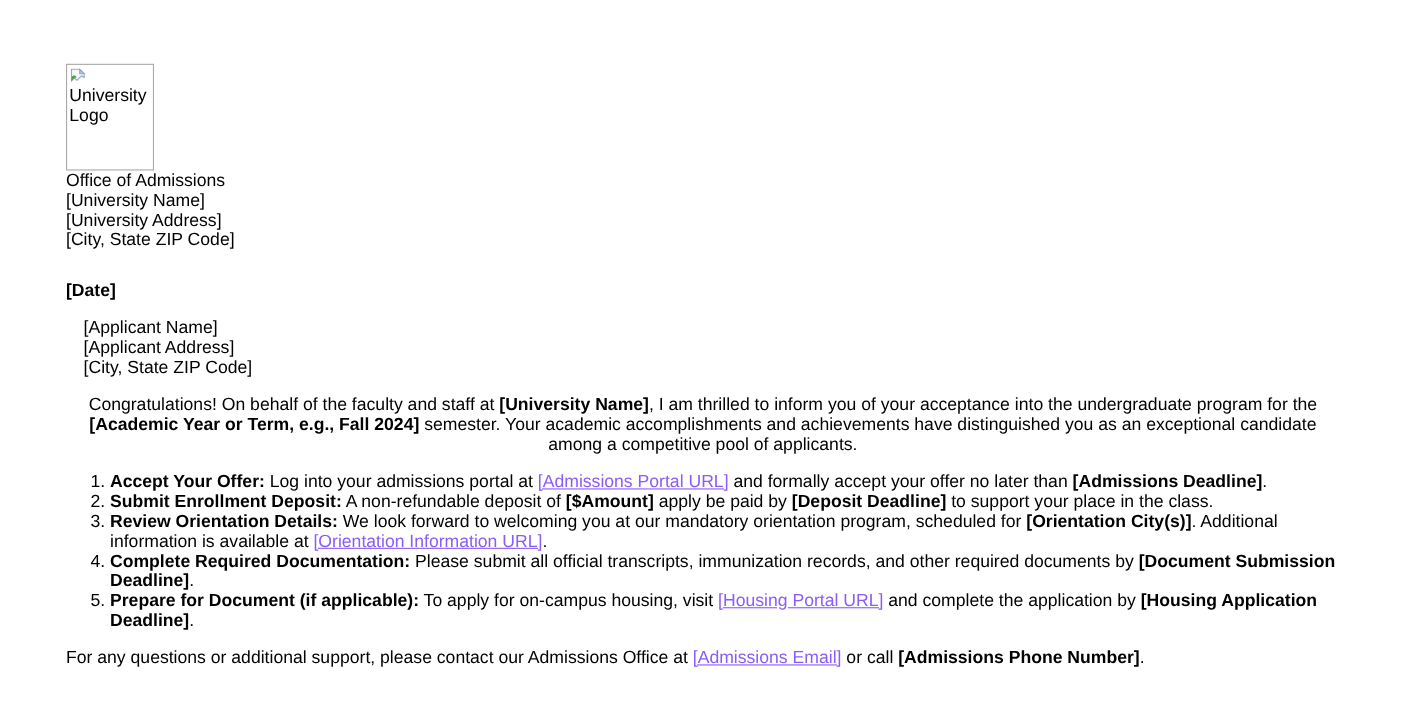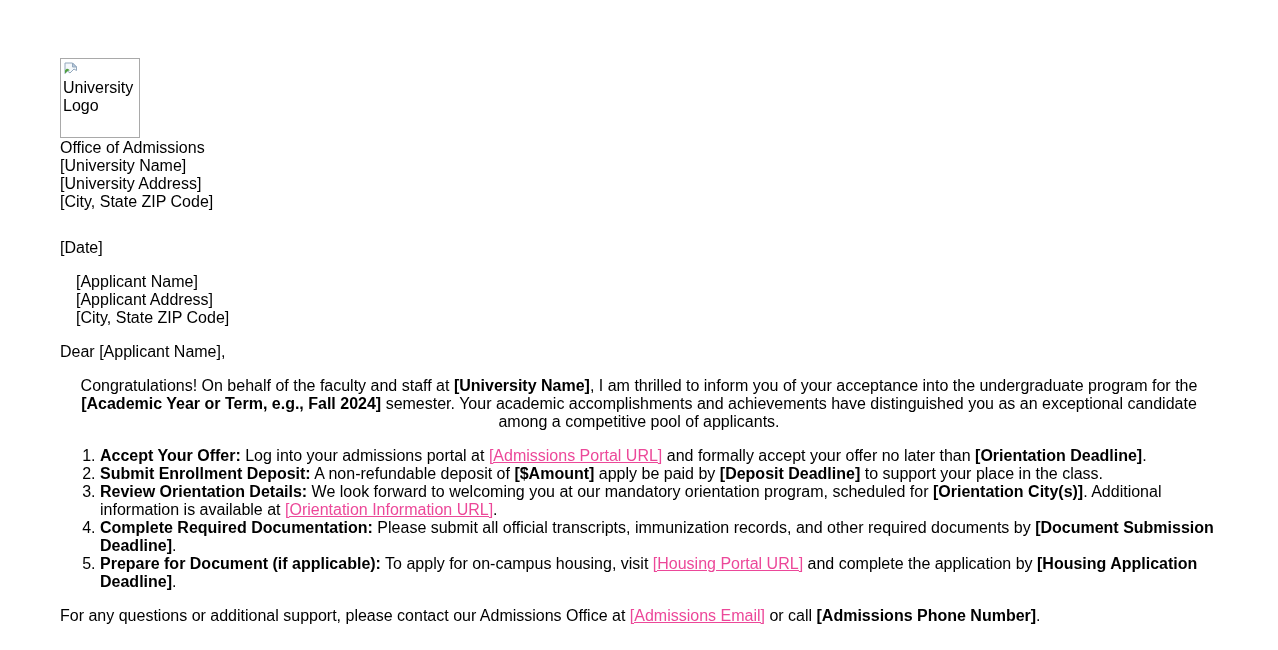--- a/index.html
+++ b/index.html
@@ -10,41 +10,41 @@
     background: #ffffff;
     color: #000000;
     font-family: "Liberation Sans", "DejaVu Sans", sans-serif;
     font-size: 16px;
     line-height: 18px;
   }
   .page { padding: 58px 60px 0 60px; }
 
   .logo-box {
     width: 80px;
-    height: 80px;
+    height: 97px;
     box-sizing: border-box;
     border: 1px solid #a9a9a9;
     padding: 2px;
     overflow: hidden;
     margin: 0 0 1px 0;
   }
   .logo-box svg { vertical-align: top; margin-top: 1px; }
 
   .sender      { font-weight: normal; margin: 0 0 28px 0; }
-  .date-line   { margin: 0 0 16px 0; }
+  .date-line   { margin: 0 0 16px 0; font-weight: bold; }
   .recipient   { margin: 0 0 16px 16px; }
   .salutation  { margin: 0 0 16px 0; }
   .intro       { margin: 0 0 16px 0; text-align: center; }
   .steps-lead  { margin: 0 0 16px 0; }
   ol.steps     { margin: 0 0 16px 0; padding: 0 0 0 40px; }
   ol.steps li  { margin: 0; }
   .contact     { margin: 0; }
 
   strong { font-weight: bold; }
-  a { color: #ec4899; text-decoration: underline; }
+  a { color: #8b5cf6; text-decoration: underline; }
 </style>
 </head>
 <body>
 
 <div class="page">
 
   <div class="logo-box">
     <svg width="16" height="16" viewBox="0 0 16 16">
       <path d="M2 1 H9.5 L13.5 5 V8.5 L11 7 L7 11 L4.5 9 L2 11.5 Z" fill="#f4f8fb" stroke="#93a8bd" stroke-width="1"></path>
       <path d="M9.5 1 L9.5 5 H13.5 Z" fill="#b9cbe0" stroke="#93a8bd" stroke-width="1"></path>
@@ -52,27 +52,26 @@
     </svg>
     <span>University Logo</span>
   </div>
 
   <p class="sender"><span>Office of Admissions</span><br><span>[University Name]</span><br><span>[University Address]</span><br><span>[City, State ZIP Code]</span></p>
 
   <p class="date-line">[Date]</p>
 
   <p class="recipient"><span>[Applicant Name]</span><br><span>[Applicant Address]</span><br><span>[City, State ZIP Code]</span></p>
 
-  <p class="salutation">Dear [Applicant Name],</p>
 
   <p class="intro"><span>Congratulations! On behalf of the faculty and staff at </span><strong>[University Name]</strong><span>, I am thrilled to inform you of your acceptance into the undergraduate program for the </span><strong>[Academic Year or Term, e.g., Fall 2024]</strong><span> semester. Your academic accomplishments and achievements have distinguished you as an exceptional candidate among a competitive pool of applicants.</span></p>
 
 
   <ol class="steps">
-    <li><strong>Accept Your Offer:</strong><span> Log into your admissions portal at </span><a href="#">[Admissions Portal URL]</a><span> and formally accept your offer no later than </span><strong>[Orientation Deadline]</strong><span>.</span></li>
+    <li><strong>Accept Your Offer:</strong><span> Log into your admissions portal at </span><a href="#">[Admissions Portal URL]</a><span> and formally accept your offer no later than </span><strong>[Admissions Deadline]</strong><span>.</span></li>
     <li><strong>Submit Enrollment Deposit:</strong><span> A non-refundable deposit of </span><strong>[$Amount]</strong><span> apply be paid by </span><strong>[Deposit Deadline]</strong><span> to support your place in the class.</span></li>
     <li><strong>Review Orientation Details:</strong><span> We look forward to welcoming you at our mandatory orientation program, scheduled for </span><strong>[Orientation City(s)]</strong><span>. Additional information is available at </span><a href="#">[Orientation Information URL]</a><span>.</span></li>
     <li><strong>Complete Required Documentation:</strong><span> Please submit all official transcripts, immunization records, and other required documents by </span><strong>[Document Submission Deadline]</strong><span>.</span></li>
     <li><strong>Prepare for Document (if applicable):</strong><span> To apply for on-campus housing, visit </span><a href="#">[Housing Portal URL]</a><span> and complete the application by </span><strong>[Housing Application Deadline]</strong><span>.</span></li>
   </ol>
 
   <p class="contact"><span>For any questions or additional support, please contact our Admissions Office at </span><a href="#">[Admissions Email]</a><span> or call </span><strong>[Admissions Phone Number]</strong><span>.</span></p>
 
 </div>
 

